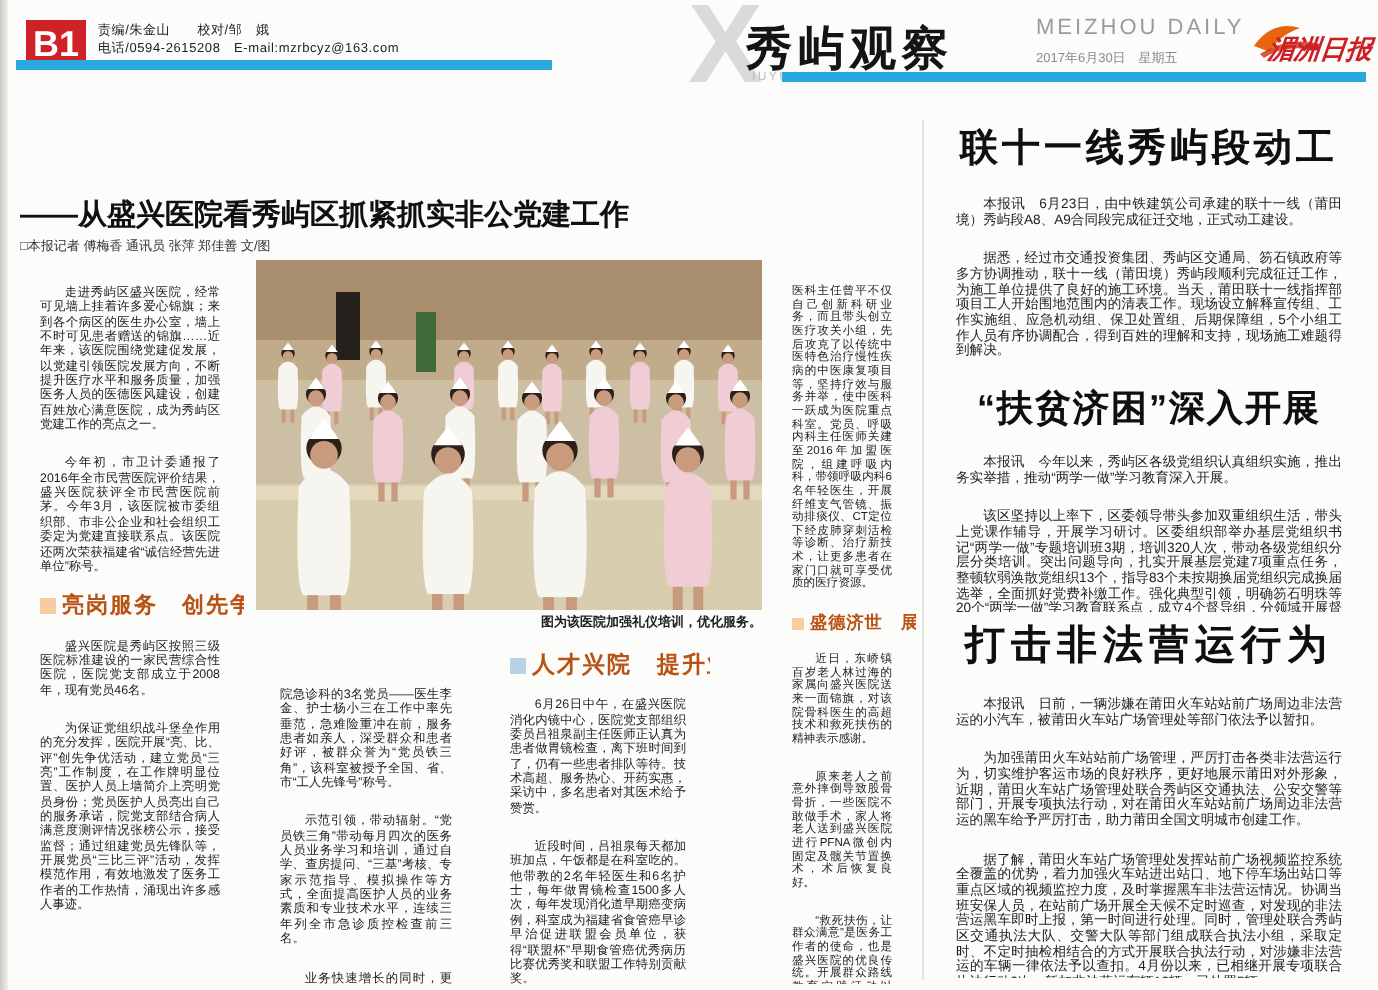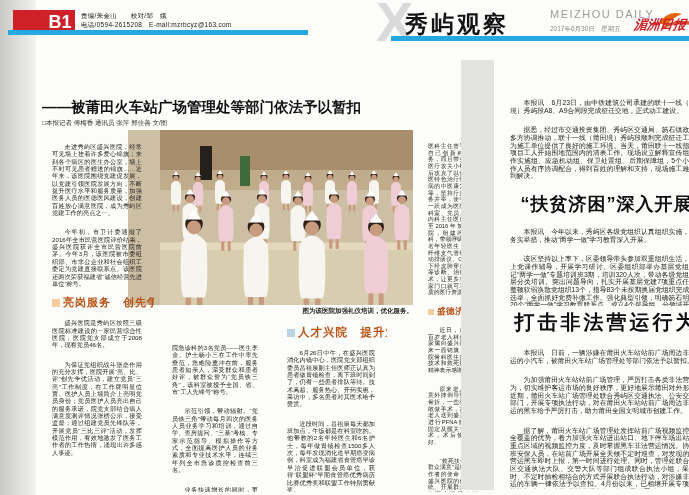--- a/index.html
+++ b/index.html
@@ -1,18 +1,18 @@
 <!DOCTYPE html>
 <html><head>
 <meta charset="utf-8">
 <style>
   html,body{margin:0;padding:0;background:#e9e9e7;}
   .page{position:relative;width:689px;height:495px;background:#fcfcfa;overflow:hidden;
         font-family:"Liberation Sans","DejaVu Sans",sans-serif;color:#1c1c1c;}
-  .abs{position:absolute;padding-left:32px;}
+  .abs{position:absolute;}
   .edge{left:0;top:0;bottom:0;width:4px;background:linear-gradient(90deg,#c9c9c6,#f2f2ef);}
   
   .b1{left:13px;top:10px;width:30px;height:25px;background:#cf2128;color:#fff;
       font-weight:bold;font-size:18px;text-align:center;line-height:25px;}
   .ed{left:49px;top:11px;font-size:6.5px;line-height:9px;color:#222;letter-spacing:.3px;}
   .bar{height:5px;background:#27a8e0;}
   .bar-l{left:8px;top:30px;width:268px;}
   .bar-r{left:391px;top:36px;width:292px;}
   .wmx{left:344px;top:-6px;font-size:56px;font-weight:bold;color:#dadada;line-height:1;}
   .sect{left:373px;top:9px;font-size:23px;font-weight:bold;letter-spacing:3px;color:#141414;}
@@ -77,21 +77,21 @@
   <div class="abs mdaily">MEIZHOU DAILY</div>
   <div class="abs dateline">2017年6月30日　星期五</div>
   <div class="abs logo">
     <svg width="60" height="26">
       <path d="M1,15 Q10,2 24,6 Q13,10 9,18 Z" fill="#e8650f"></path>
       <path d="M4,19 Q18,10 34,14 L32,17 Q16,14 6,21 Z" fill="#d23a1a" opacity="0.85"></path>
     </svg>
     <span class="txt">湄洲日报</span>
   </div>
 
-  <div class="abs deck">——被莆田火车站广场管理处等部门依法予以暂扣</div>
+  <div class="abs deck">——从盛兴医院看秀屿区抓紧抓实非公党建工作</div>
   <div class="abs byline">□本报记者 傅梅香 通讯员 张萍 郑佳善 文/图</div>
 
   <div class="abs photo">
     <svg viewBox="0 0 253 175" width="253" height="175">
       <defs>
         <g id="nw">
           <path d="M-6,10 Q-7,33 -5,36 L5,36 Q7,33 6,10 Q3,6 0,6 Q-3,6 -6,10Z" fill="#f7f5ef"></path>
           <circle cx="0" cy="1" r="4.2" fill="#2e2019"></circle>
           <circle cx="0" cy="2.6" r="3.3" fill="#c89a7e"></circle>
           <path d="M-3.6,-1.2 L3.6,-1.2 L0,-6 Z" fill="#ffffff"></path>
@@ -167,20 +167,21 @@
     <p>近日，东峤镇百岁老人林过海的家属向盛兴医院送来一面锦旗，对该院骨科医生的高超技术和救死扶伤的精神表示感谢。</p>
     <p>原来老人之前意外摔倒导致股骨骨折，一些医院不敢做手术，家人将老人送到盛兴医院进行PFNA微创内固定及髋关节置换术，术后恢复良好。</p>
     <p>“救死扶伤，让群众满意”是医务工作者的使命，也是盛兴医院的优良传统。开展群众路线教育实践活动以来，医院充分发挥党员先锋模范作用，深入全区148个村居开展义诊、志愿者服务、扶贫济困、义务献血等活动，把健康送到偏远的乡村，送给贫困群众。</p>
     <p>该医院开展“共建和谐，共享健康”活动进社区，为65岁以上老人免费体检；党员、慢性病科主任连续两年来带领党员志愿服务队，下乡进社区84次，为330多名老人查体，代办农合登记、取药、送药上门等服务；在抗击台风中，急诊科党员护士杨小三不顾自家受灾，奋战在危险的抗灾第一线……</p>
     <p>让员工满意才能让病人满意。为增强医院员工的凝聚力，医院每年安排10万元的经费支持开展党建活动。同时，开展医院全员评选“服务之星”、“你心我心”改善医疗服务行动主题演讲比赛等活动，不断提升医务工作者的医德医风。</p>
 
   </div>
 
   <div class="abs vrule"></div>
 
+  <div class="abs rt rt1">联十一线秀屿段动工</div>
   <div class="abs col txt rb rb1">
     <p>本报讯　6月23日，由中铁建筑公司承建的联十一线（莆田境）秀屿段A8、A9合同段完成征迁交地，正式动工建设。</p>
     <p>据悉，经过市交通投资集团、秀屿区交通局、笏石镇政府等多方协调推动，联十一线（莆田境）秀屿段顺利完成征迁工作，为施工单位提供了良好的施工环境。当天，莆田联十一线指挥部项目工人开始围地范围内的清表工作。现场设立解释宣传组、工作实施组、应急机动组、保卫处置组、后期保障组，5个小组工作人员有序协调配合，得到百姓的理解和支持，现场施工难题得到解决。</p>
     <p>据悉，联十一线（莆田境）秀屿段A8-A9合同段建设施工总长6.08公里，由东向西经过土海湿地（设栈桥大桥）、西徐村、上跨荔港大道（设西徐互通）、秀屿路、下穿城港大道（设疏港互通）、滨海大道。（刘志群　陈志松）</p>
   </div>
 
   <div class="abs rt rt2">“扶贫济困”深入开展</div>
   <div class="abs col txt rb rb2">
     <p>本报讯　今年以来，秀屿区各级党组织认真组织实施，推出务实举措，推动“两学一做”学习教育深入开展。</p>
     <p>该区坚持以上率下，区委领导带头参加双重组织生活，带头上党课作辅导，开展学习研讨。区委组织部举办基层党组织书记“两学一做”专题培训班3期，培训320人次，带动各级党组织分层分类培训。突出问题导向，扎实开展基层党建7项重点任务，整顿软弱涣散党组织13个，指导83个未按期换届党组织完成换届选举，全面抓好党费补缴工作。强化典型引领，明确笏石明珠等20个“两学一做”学习教育联系点，成立4个督导组，分领域开展督导指导60多次，列席专题研讨、民主生活会和组织生活会120多场，推动学习教育落实落细。（谢庆胜　王小敏）</p>

